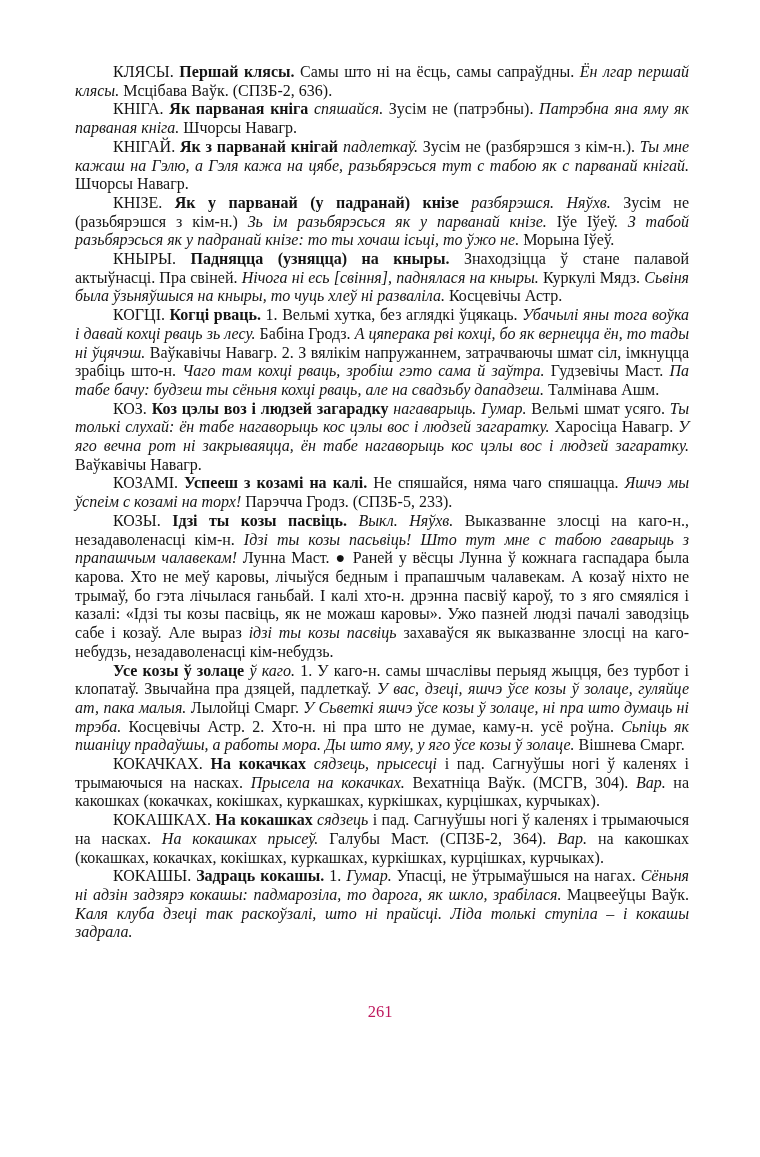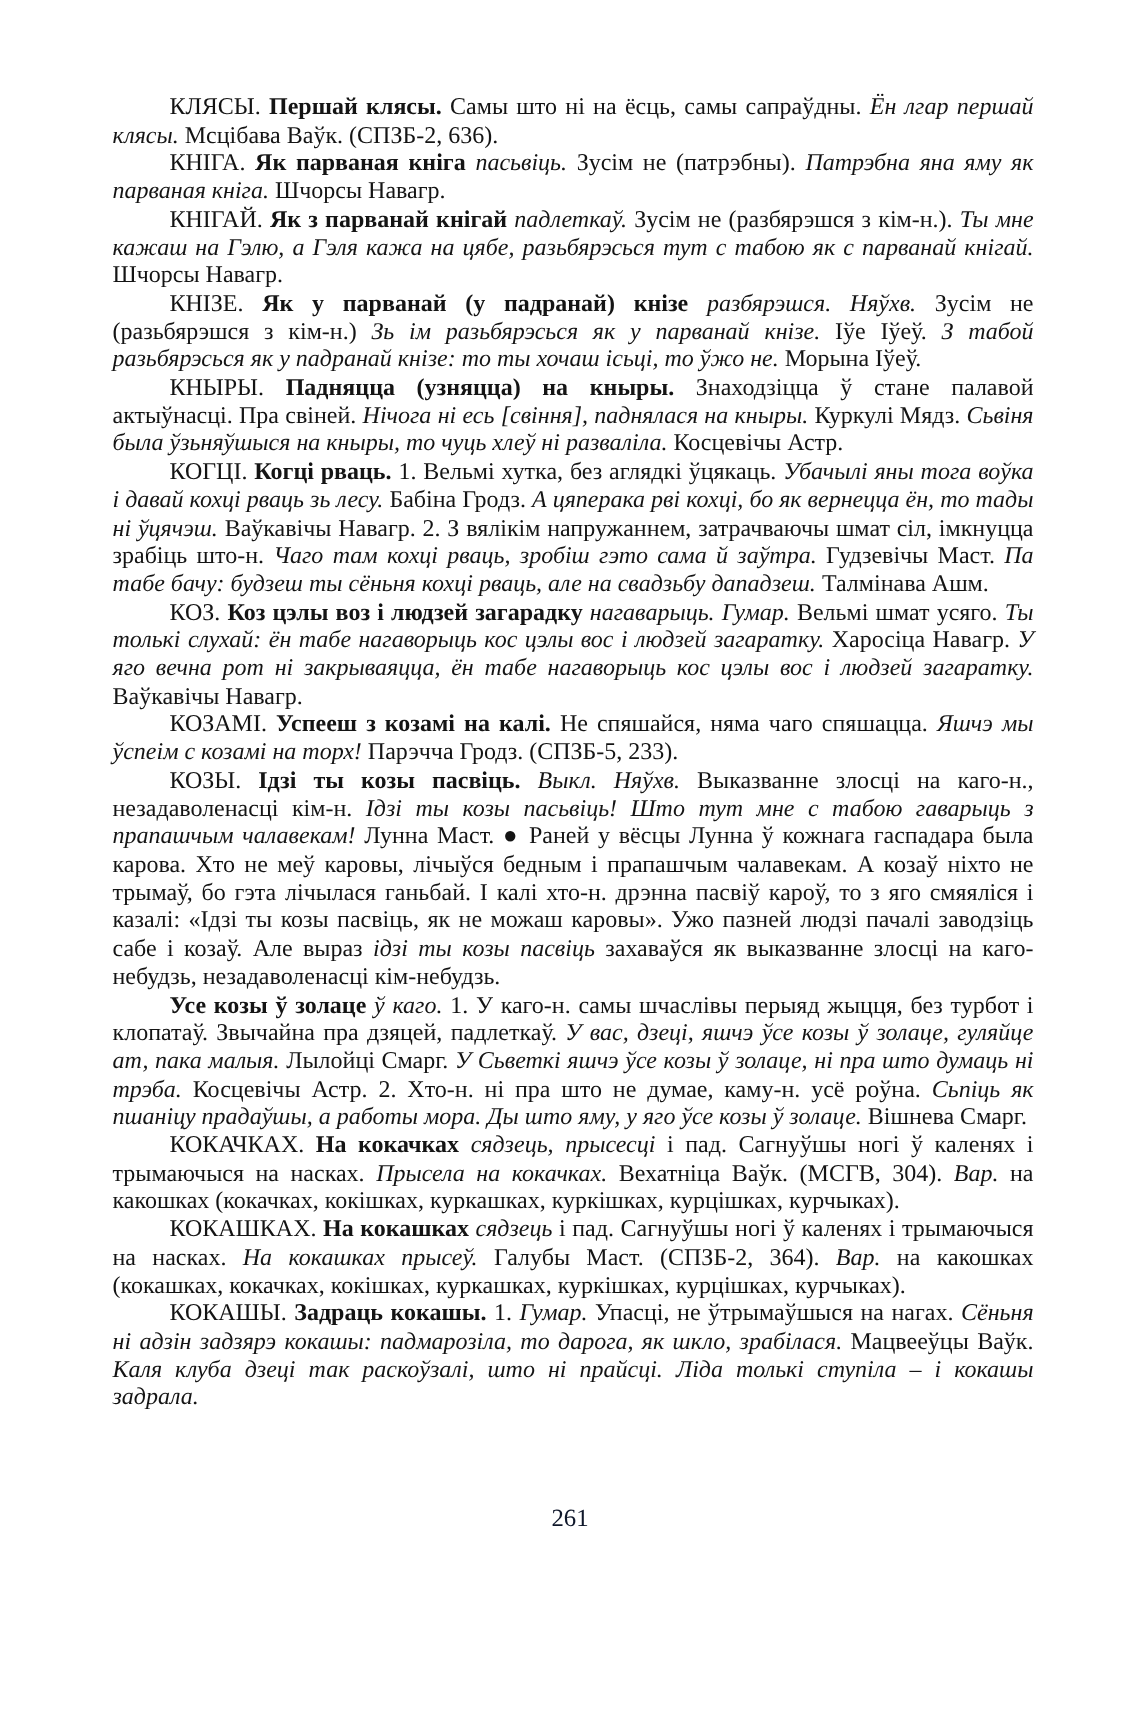--- a/index.html
+++ b/index.html
@@ -31,30 +31,30 @@
   .r-bold { font-weight: 700; }
   .r-italic { font-style: italic; }
   .r-bold-italic { font-weight: 400; font-style: italic; }
   .page-number {
     position: absolute;
     left: 0;
     top: 1002px;
     width: 100%;
     text-align: center;
     font-size: 16.5px;
-    color: #0f172a;
+    color: #be185d;
   }
 </style>
 </head>
 <body>
 
 <div class="page">
   <div class="text-block">
       <p class="entry"><span class="r-normal">КЛЯСЫ. </span><span class="r-bold">Першай клясы. </span><span class="r-normal">Самы што ні на ёсць, самы сапраўдны. </span><span class="r-italic">Ён лгар першай клясы. </span><span class="r-normal">Мсцібава Ваўк. (СПЗБ-2, 636).</span></p>
-      <p class="entry"><span class="r-normal">КНІГА. </span><span class="r-bold">Як парваная кніга </span><span class="r-italic">пасьвіць. </span><span class="r-normal">Зусім не (патрэбны). </span><span class="r-italic">Патрэбна яна яму як парваная кніга. </span><span class="r-normal">Шчорсы Навагр.</span></p>
+      <p class="entry"><span class="r-normal">КНІГА. </span><span class="r-bold">Як парваная кніга </span><span class="r-italic">спяшайся. </span><span class="r-normal">Зусім не (патрэбны). </span><span class="r-italic">Патрэбна яна яму як парваная кніга. </span><span class="r-normal">Шчорсы Навагр.</span></p>
       <p class="entry"><span class="r-normal">КНІГАЙ. </span><span class="r-bold">Як з парванай кнігай </span><span class="r-italic">падлеткаў. </span><span class="r-normal">Зусім не (разбярэшся з кім-н.). </span><span class="r-italic">Ты мне кажаш на Гэлю, а Гэля кажа на цябе, разьбярэсься тут с табою як с парванай кнігай. </span><span class="r-normal">Шчорсы Навагр.</span></p>
       <p class="entry"><span class="r-normal">КНІЗЕ. </span><span class="r-bold">Як у парванай (у падранай) кнізе </span><span class="r-italic">разбярэшся. Няўхв. </span><span class="r-normal">Зусім не (разьбярэшся з кім-н.) </span><span class="r-italic">Зь ім разьбярэсься як у парванай кнізе. </span><span class="r-normal">Іўе Іўеў. </span><span class="r-italic">З табой разьбярэсься як у падранай кнізе: то ты хочаш ісьці, то ўжо не. </span><span class="r-normal">Морына Іўеў.</span></p>
       <p class="entry"><span class="r-normal">КНЫРЫ. </span><span class="r-bold">Падняцца (узняцца) на кныры. </span><span class="r-normal">Знаходзіцца ў стане палавой актыўнасці. Пра свіней. </span><span class="r-italic">Нічога ні есь [свіння], паднялася на кныры. </span><span class="r-normal">Куркулі Мядз. </span><span class="r-italic">Сьвіня была ўзьняўшыся на кныры, то чуць хлеў ні разваліла. </span><span class="r-normal">Косцевічы Астр.</span></p>
       <p class="entry"><span class="r-normal">КОГЦІ. </span><span class="r-bold">Когці рваць. </span><span class="r-normal">1. Вельмі хутка, без аглядкі ўцякаць. </span><span class="r-italic">Убачылі яны тога воўка і давай кохці рваць зь лесу. </span><span class="r-normal">Бабіна Гродз. </span><span class="r-italic">А цяперака рві кохці, бо як вернецца ён, то тады ні ўцячэш. </span><span class="r-normal">Ваўкавічы Навагр. 2. З вялікім напружаннем, затрачваючы шмат сіл, імкнуцца зрабіць што-н. </span><span class="r-italic">Чаго там кохці рваць, зробіш гэто сама й заўтра. </span><span class="r-normal">Гудзевічы Маст. </span><span class="r-italic">Па табе бачу: будзеш ты сёньня кохці рваць, але на свадзьбу дападзеш. </span><span class="r-normal">Талмінава Ашм.</span></p>
       <p class="entry"><span class="r-normal">КОЗ. </span><span class="r-bold">Коз цэлы воз і людзей загарадку </span><span class="r-italic">нагаварыць. Гумар. </span><span class="r-normal">Вельмі шмат усяго. </span><span class="r-italic">Ты толькі слухай: ён табе нагаворыць кос цэлы вос і людзей загаратку. </span><span class="r-normal">Харосіца Навагр. </span><span class="r-italic">У яго вечна рот ні закрываяцца, ён табе нагаворыць кос цэлы вос і людзей загаратку. </span><span class="r-normal">Ваўкавічы Навагр.</span></p>
       <p class="entry"><span class="r-normal">КОЗАМІ. </span><span class="r-bold">Успееш з козамі на калі. </span><span class="r-normal">Не спяшайся, няма чаго спяшацца. </span><span class="r-italic">Яшчэ мы ўспеім с козамі на торх! </span><span class="r-normal">Парэчча Гродз. (СПЗБ-5, 233).</span></p>
       <p class="entry"><span class="r-normal">КОЗЫ. </span><span class="r-bold">Ідзі ты козы пасвіць. </span><span class="r-italic">Выкл. Няўхв. </span><span class="r-normal">Выказванне злосці на каго-н., незадаволенасці кім-н. </span><span class="r-italic">Ідзі ты козы пасьвіць! Што тут мне с табою гаварыць з прапашчым чалавекам! </span><span class="r-normal">Лунна Маст. ● Раней у вёсцы Лунна ў кожнага гаспадара была карова. Хто не меў каровы, лічыўся бедным і прапашчым чалавекам. А козаў ніхто не трымаў, бо гэта лічылася ганьбай. І калі хто-н. дрэнна пасвіў кароў, то з яго смяяліся і казалі: «Ідзі ты козы пасвіць, як не можаш каровы». Ужо пазней людзі пачалі заводзіць сабе і козаў. Але выраз </span><span class="r-italic">ідзі ты козы пасвіць </span><span class="r-normal">захаваўся як выказванне злосці на каго-небудзь, незадаволенасці кім-небудзь.</span></p>
       <p class="entry"><span class="r-bold">Усе козы ў золаце </span><span class="r-italic">ў каго. </span><span class="r-normal">1. У каго-н. самы шчаслівы перыяд жыцця, без турбот і клопатаў. Звычайна пра дзяцей, падлеткаў. </span><span class="r-italic">У вас, дзеці, яшчэ ўсе козы ў золаце, гуляйце ат, пака малыя. </span><span class="r-normal">Лылойці Смарг. </span><span class="r-italic">У Сьветкі яшчэ ўсе козы ў золаце, ні пра што думаць ні трэба. </span><span class="r-normal">Косцевічы Астр. 2. Хто-н. ні пра што не думае, каму-н. усё роўна. </span><span class="r-italic">Сьпіць як пшаніцу прадаўшы, а работы мора. Ды што яму, у яго ўсе козы ў золаце. </span><span class="r-normal">Вішнева Смарг.</span></p>
       <p class="entry"><span class="r-normal">КОКАЧКАХ. </span><span class="r-bold">На кокачках </span><span class="r-italic">сядзець, прысесці </span><span class="r-normal">і пад. Сагнуўшы ногі ў каленях і трымаючыся на насках. </span><span class="r-italic">Прысела на кокачках. </span><span class="r-normal">Вехатніца Ваўк. (МСГВ, 304). </span><span class="r-bold-italic">Вар. </span><span class="r-normal">на какошках (кокачках, кокішках, куркашках, куркішках, курцішках, курчыках).</span></p>
       <p class="entry"><span class="r-normal">КОКАШКАХ. </span><span class="r-bold">На кокашках </span><span class="r-italic">сядзець </span><span class="r-normal">і пад. Сагнуўшы ногі ў каленях і трымаючыся на насках. </span><span class="r-italic">На кокашках прысеў. </span><span class="r-normal">Галубы Маст. (СПЗБ-2, 364). </span><span class="r-bold-italic">Вар. </span><span class="r-normal">на какошках (кокашках, кокачках, кокішках, куркашках, куркішках, курцішках, курчыках).</span></p>

